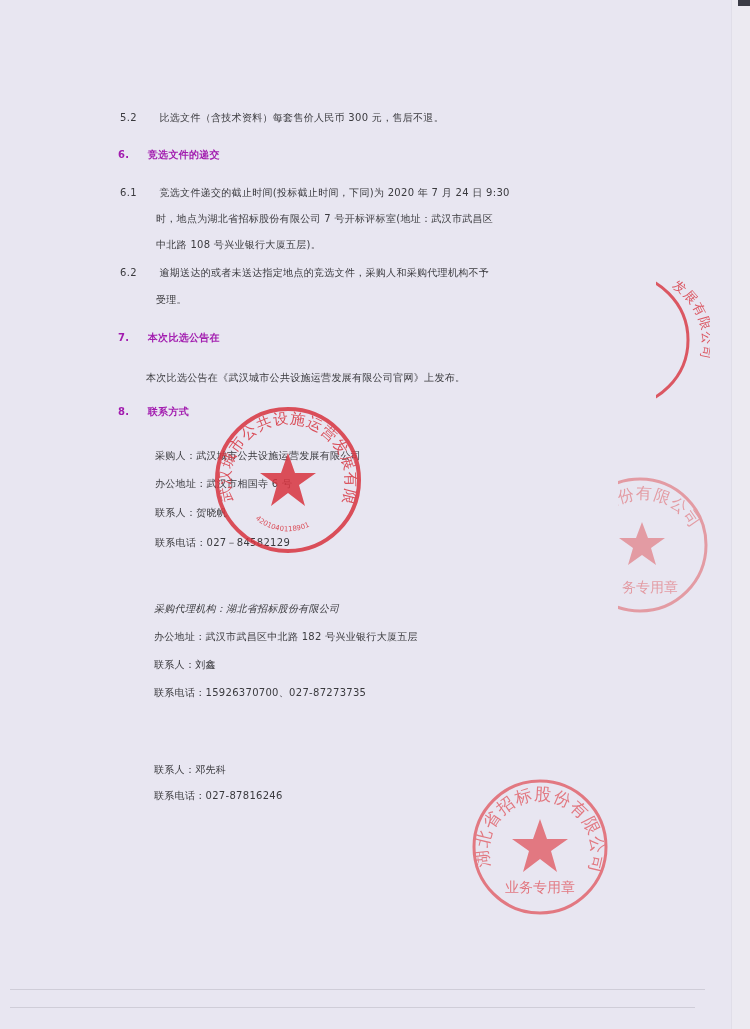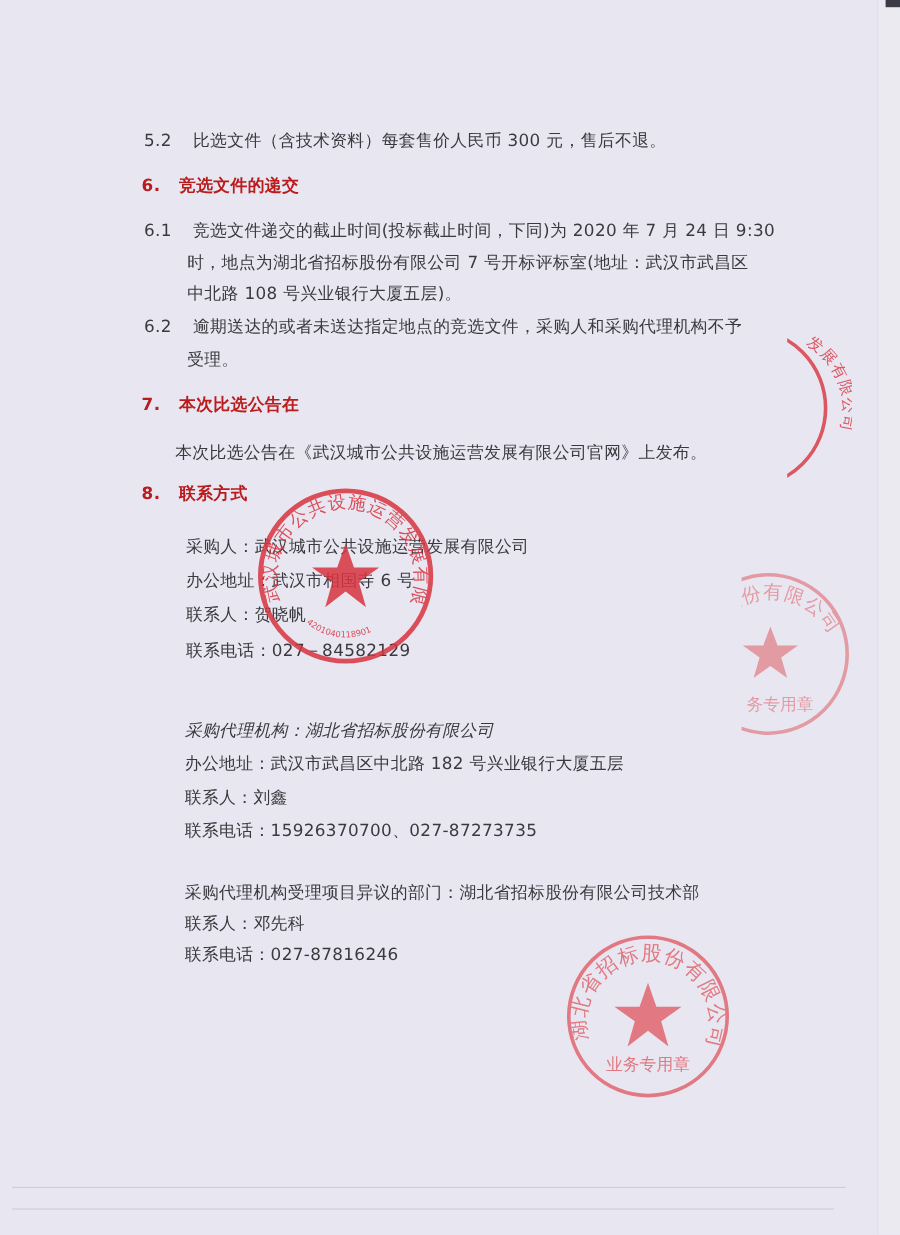--- a/index.html
+++ b/index.html
@@ -14,23 +14,23 @@
       background: #e8e6f1;
     }
     .right-edge {
       position: absolute; right: 0; top: 0; width: 18px; height: 1029px;
       background: #eceaf1;
       border-left: 1px solid #e0dee8;
     }
     .top-corner {
       position: absolute; right: 0; top: 0; width: 12px; height: 6px; background: #3b3b45;
     }
-    .line { position: absolute; font-size: 14px; line-height: 20px; white-space: nowrap; letter-spacing: 0.3px; }
+    .line { position: absolute; font-size: 10px; line-height: 20px; white-space: nowrap; letter-spacing: 0.3px; }
     .num { display: inline-block; }
-    .bold { font-weight: bold; color: #b91c1c; }
+    .bold { font-weight: bold; color: #a21caf; }
     .underline { text-decoration: underline; }
     .rule { position: absolute; height: 1px; background: #cfcdd8; }
     .stamp { position: absolute; pointer-events: none; }
     .stamp svg { display: block; overflow: visible; }
   </style>
 </head>
 <body>
 
 <div class="page">
   <div class="right-edge"></div>
@@ -89,23 +89,20 @@
   <div class="line" style="left:154px;top:627px;">
     <span>办公地址：</span><span>武汉市武昌区中北路 182 号兴业银行大厦五层</span>
   </div>
   <div class="line" style="left:154px;top:655px;">
     <span>联系人：</span><span>刘鑫</span>
   </div>
   <div class="line" style="left:154px;top:683px;">
     <span>联系电话：</span><span>15926370700、027-87273735</span>
   </div>
 
-  <div class="line" style="left:154px;top:734px;">
-    <span>采购代理机构受理项目异议的部门：</span><span>湖北省招标股份有限公司技术部</span>
-  </div>
   <div class="line" style="left:154px;top:760px;">
     <span>联系人：</span><span>邓先科</span>
   </div>
   <div class="line" style="left:154px;top:786px;">
     <span>联系电话：</span><span>027-87816246</span>
   </div>
 
 
   <div class="rule" style="left:10px;top:989px;width:695px;"></div>
   <div class="rule" style="left:10px;top:1007px;width:685px;"></div>

